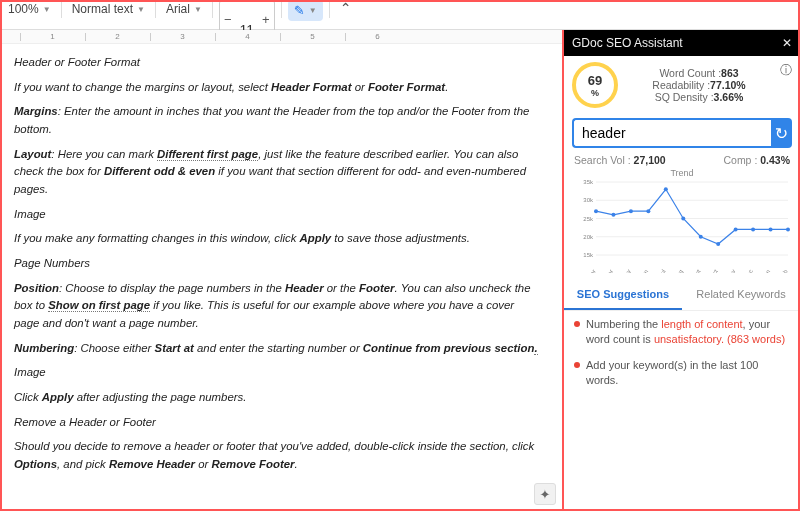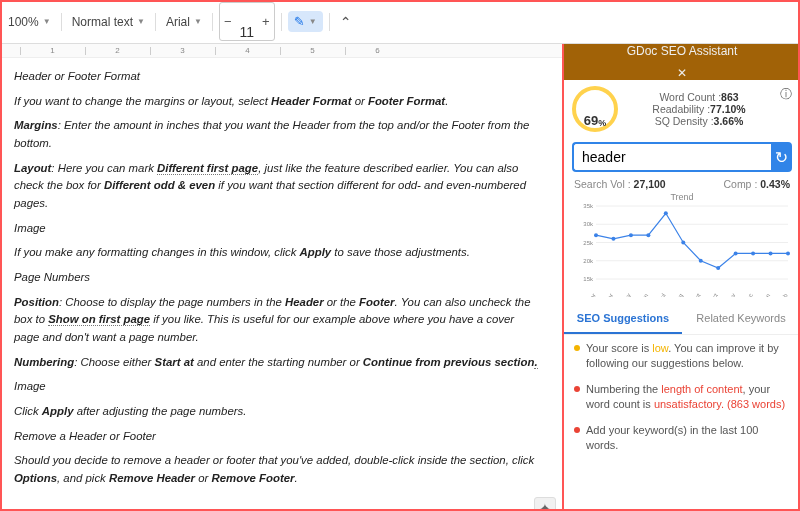--- a/index.html
+++ b/index.html
@@ -1,39 +1,39 @@
 <!DOCTYPE html>
 <html><head>
 <meta charset="utf-8">
 <style>
 * { box-sizing: border-box; margin: 0; padding: 0; }
 body { font-family: Arial, sans-serif; font-size: 12px; color: #333; background: #fff; width: 800px; height: 511px; overflow: hidden; position: relative; }
 .outer-border { border: 2px solid #f55; position:absolute; inset:0; pointer-events:none; }
-.toolbar { height: 44px; background: #fff; border-bottom: 1px solid #ddd; display: flex; align-items: center; padding: 0 4px; gap: 6px; }
+.toolbar { height: 30px; background: #fff; border-bottom: 1px solid #ddd; display: flex; align-items: flex-start; padding: 0 4px; gap: 6px; }
 .tb-sep { width:1px; height:18px; background:#ddd; }
 .tb-item { display:flex; align-items:center; gap:4px; font-size:12px; color:#444; cursor:pointer; padding:2px 4px; }
 .chev { font-size:8px; color:#888; }
 .fontsize-box { display:flex; align-items:center; border:1px solid #ccc; border-radius:3px; }
 .fontsize-box button { width:16px; height:18px; border:none; background:#fff; cursor:pointer; font-size:13px; color:#555;}
 .fontsize-box span { width:22px; text-align:center; font-size:14px;margin-top:21px; }
 .logo { flex:1; text-align:center; font-size:20px; color:#bbb; font-family: Georgia, serif; }
 .edit-pill { background:#d7e7fb; color:#1a73e8; border-radius:4px; padding:3px 6px; display:flex; align-items:center; gap:4px; font-size:13px; }
 .hide-btn { font-size:14px; color:#555; padding:0 4px; cursor:pointer;}
 .main { display:flex; height:481px; }
 .doc-area { flex:1; overflow:hidden; position:relative; }
 .ruler { height:14px; background:#fafafa; border-bottom:1px solid #eee; font-size:8px; color:#888; display:flex; align-items:center; padding-left:20px; letter-spacing:1px;}
 .ruler span { display:inline-block; width:65px; text-align:center; border-left:1px solid #ccc; height:8px; line-height:8px;}
 .doc { padding: 10px 20px 10px 14px; font-size:11.4px; line-height:1.55; color:#222; }
 .doc p { margin-bottom:7px;font-style:italic; }
 .dotted { border-bottom:1px dotted #777; }
 .explore { position:absolute; bottom:6px; right:6px; width:22px; height:22px; background:#f1f1f1; border:1px solid #ddd; border-radius:3px; display:flex; align-items:center; justify-content:center; font-size:13px; color:#666; cursor:pointer;}
 .sidebar { width:238px; border:2px solid #f55; border-top:none; border-right:none; display:flex; flex-direction:column; background:#fff; }
-.sb-header { background:#a16207; color:#eee; height:36px; display:flex; align-items:center; padding:0 8px; font-size:12px; justify-content:space-between;flex-direction:column;}
+.sb-header { background:#000000; color:#eee; height:26px; display:flex; align-items:center; padding:0 8px; font-size:12px; justify-content:space-between;}
 .sb-row { display:flex; align-items:center; padding:6px 8px; gap:8px;}
-.score-ring { width:46px; height:46px; border-radius:50%; border:4px solid #ffd24d; display:flex; align-items:flex-end; justify-content:center; font-size:13px; font-weight:bold; color:#333; }
+.score-ring { width:46px; height:46px; border-radius:50%; border:4px solid #ffd24d; display:flex; align-items:center; justify-content:center; font-size:13px; font-weight:bold; color:#333;flex-direction:column; }
 .stats { flex:1; font-size:10.5px; color:#666; }
 .stats div { display:flex; justify-content:center; }
 .stats b { color:#333; }
 .info-icon { font-size:12px; color:#666; align-self:flex-start;}
 .search-row { display:flex; padding:4px 8px 6px 8px; gap:0;}
 .search-row input { flex:1; border:2px solid #3084e8; border-right:none; border-radius:4px 0 0 4px; padding:5px 8px; font-size:14px; outline:none; }
 .search-row button { width:36px; border:2px solid #3084e8; background:#3084e8; color:#fff; border-radius:0 4px 4px 0; font-size:16px; cursor:pointer;}
 .metrics { display:flex; justify-content:space-between; font-size:10.5px; color:#888; padding:0 10px 2px 10px;gap:44px;}
 .metrics b { color:#333; }
 .chart-wrap { padding:0 8px; }
@@ -182,24 +182,20 @@
           <text x="198.54545454545453" y="93" font-size="6" fill="#888" transform="rotate(-60 198.54545454545453 93)" text-anchor="end">Jan</text>
           <text x="216" y="93" font-size="6" fill="#888" transform="rotate(-60 216 93)" text-anchor="end">Feb</text>
         </svg>
     </div>
     <div class="tabs-row">
       <div class="tab active">SEO Suggestions</div>
       <div class="tab">Related Keywords</div>
     </div>
     <div class="suggestions">
       <div class="sug">
-          <div class="bullet b-yellow"></div>
-          <div><span>Your score is </span><span class="low">low</span><span>. You can improve it by following our suggestions below.</span></div>
-        </div>
-      <div class="sug">
           <div class="bullet b-red"></div>
           <div><span>Numbering the </span><span class="unsat">length of content</span><span>, your word count is </span><span class="unsat">unsatisfactory. (863 words)</span></div>
         </div>
       <div class="sug">
           <div class="bullet b-red"></div>
           <div>Add your keyword(s) in the last 100 words.</div>
         </div>
     </div>
   </div>
 </div>

